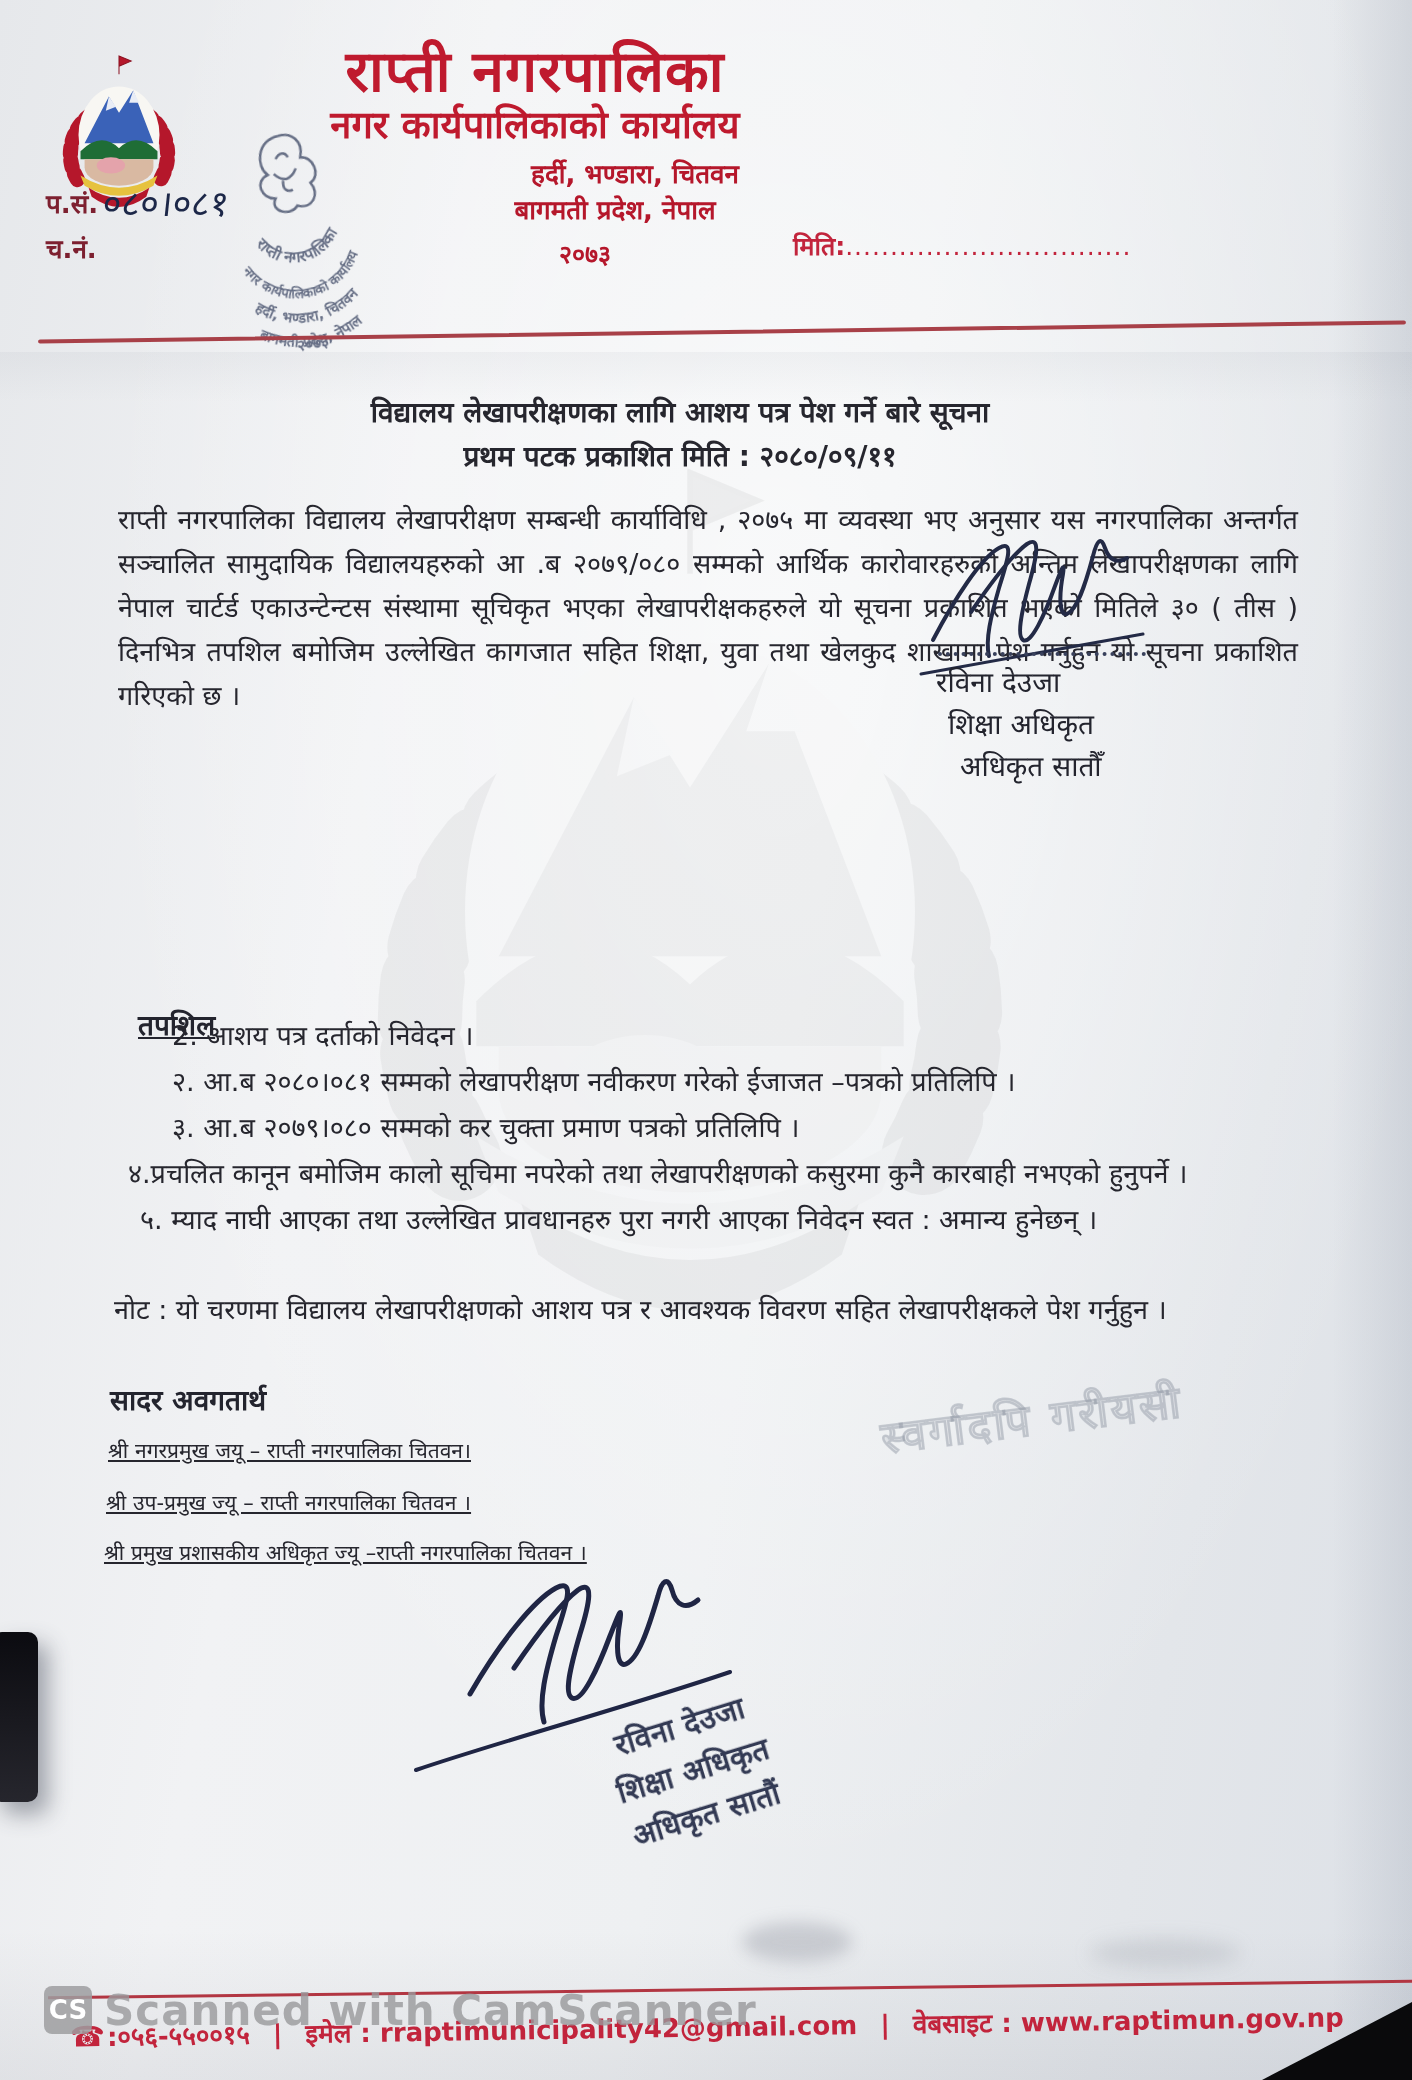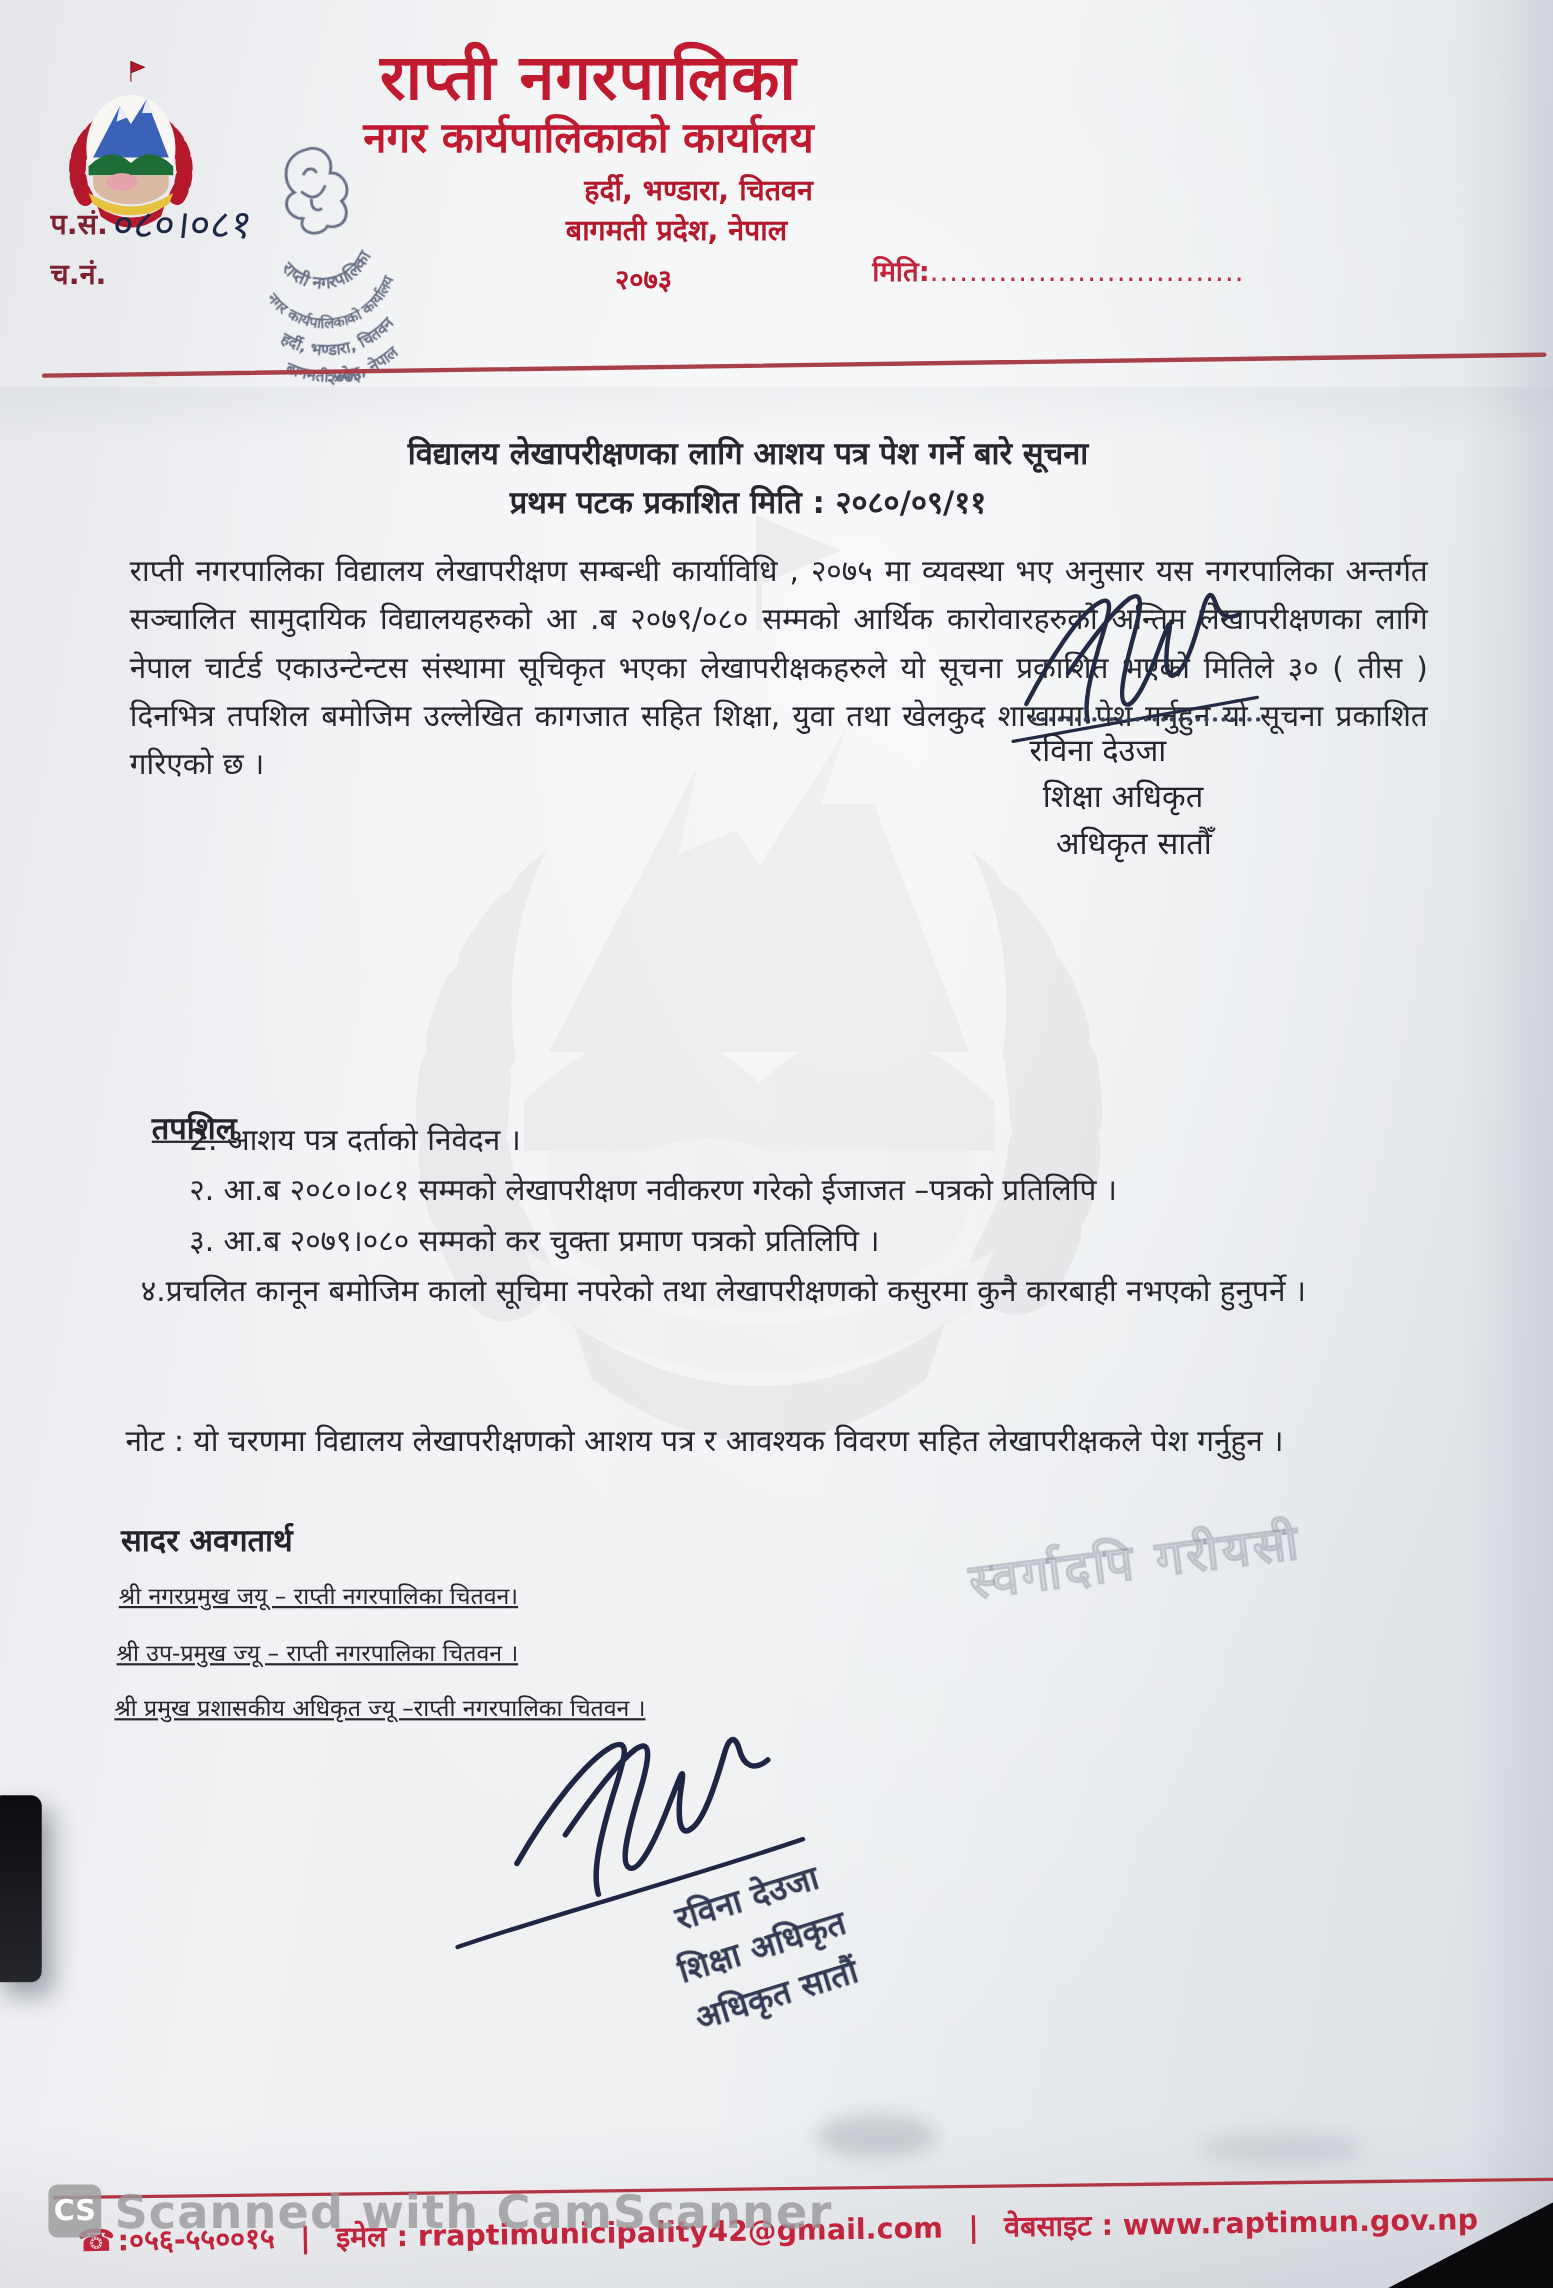--- a/index.html
+++ b/index.html
@@ -175,20 +175,21 @@
   <div class="dotline-top"></div>
   <div class="signame s-n1">रविना देउजा</div>
   <div class="signame s-n2">शिक्षा अधिकृत</div>
   <div class="signame s-n3">अधिकृत सातौँ</div>
 
   <div class="abs h-bold" style="left:138px;top:1005px;text-decoration:underline;">तपशिल</div>
   <div class="item" style="left:172px;top:1016px;">2.  आशय पत्र दर्ताको निवेदन ।</div>
   <div class="item" style="left:172px;top:1062px;">२.  आ.ब २०८०।०८१ सम्मको लेखापरीक्षण नवीकरण गरेको ईजाजत –पत्रको प्रतिलिपि ।</div>
   <div class="item" style="left:172px;top:1108px;">३.  आ.ब २०७९।०८० सम्मको कर चुक्ता प्रमाण पत्रको  प्रतिलिपि ।</div>
   <div class="item" style="left:128px;top:1154px;">४.प्रचलित कानून बमोजिम कालो सूचिमा नपरेको तथा लेखापरीक्षणको कसुरमा कुनै कारबाही नभएको हुनुपर्ने ।</div>
+  <div class="item" style="left:140px;top:1200px;">५. म्याद नाघी आएका तथा उल्लेखित प्रावधानहरु पुरा नगरी आएका निवेदन स्वत : अमान्य हुनेछन् ।</div>
 
   <div class="noteline">नोट : यो चरणमा विद्यालय लेखापरीक्षणको आशय पत्र  र आवश्यक विवरण सहित लेखापरीक्षकले पेश गर्नुहुन  ।</div>
 
   <div class="abs h-bold" style="left:110px;top:1380px;">सादर अवगतार्थ</div>
   <div class="ccitem" style="left:108px;top:1436px;">श्री नगरप्रमुख जयू – राप्ती नगरपालिका चितवन।</div>
   <div class="ccitem" style="left:106px;top:1488px;">श्री उप-प्रमुख ज्यू – राप्ती नगरपालिका चितवन ।</div>
   <div class="ccitem" style="left:104px;top:1538px;">श्री प्रमुख प्रशासकीय अधिकृत ज्यू –राप्ती नगरपालिका चितवन ।</div>
 
   <svg class="sig-bot" viewBox="0 0 340 215">
     <g fill="none" stroke="#1f2544" stroke-linecap="round">

